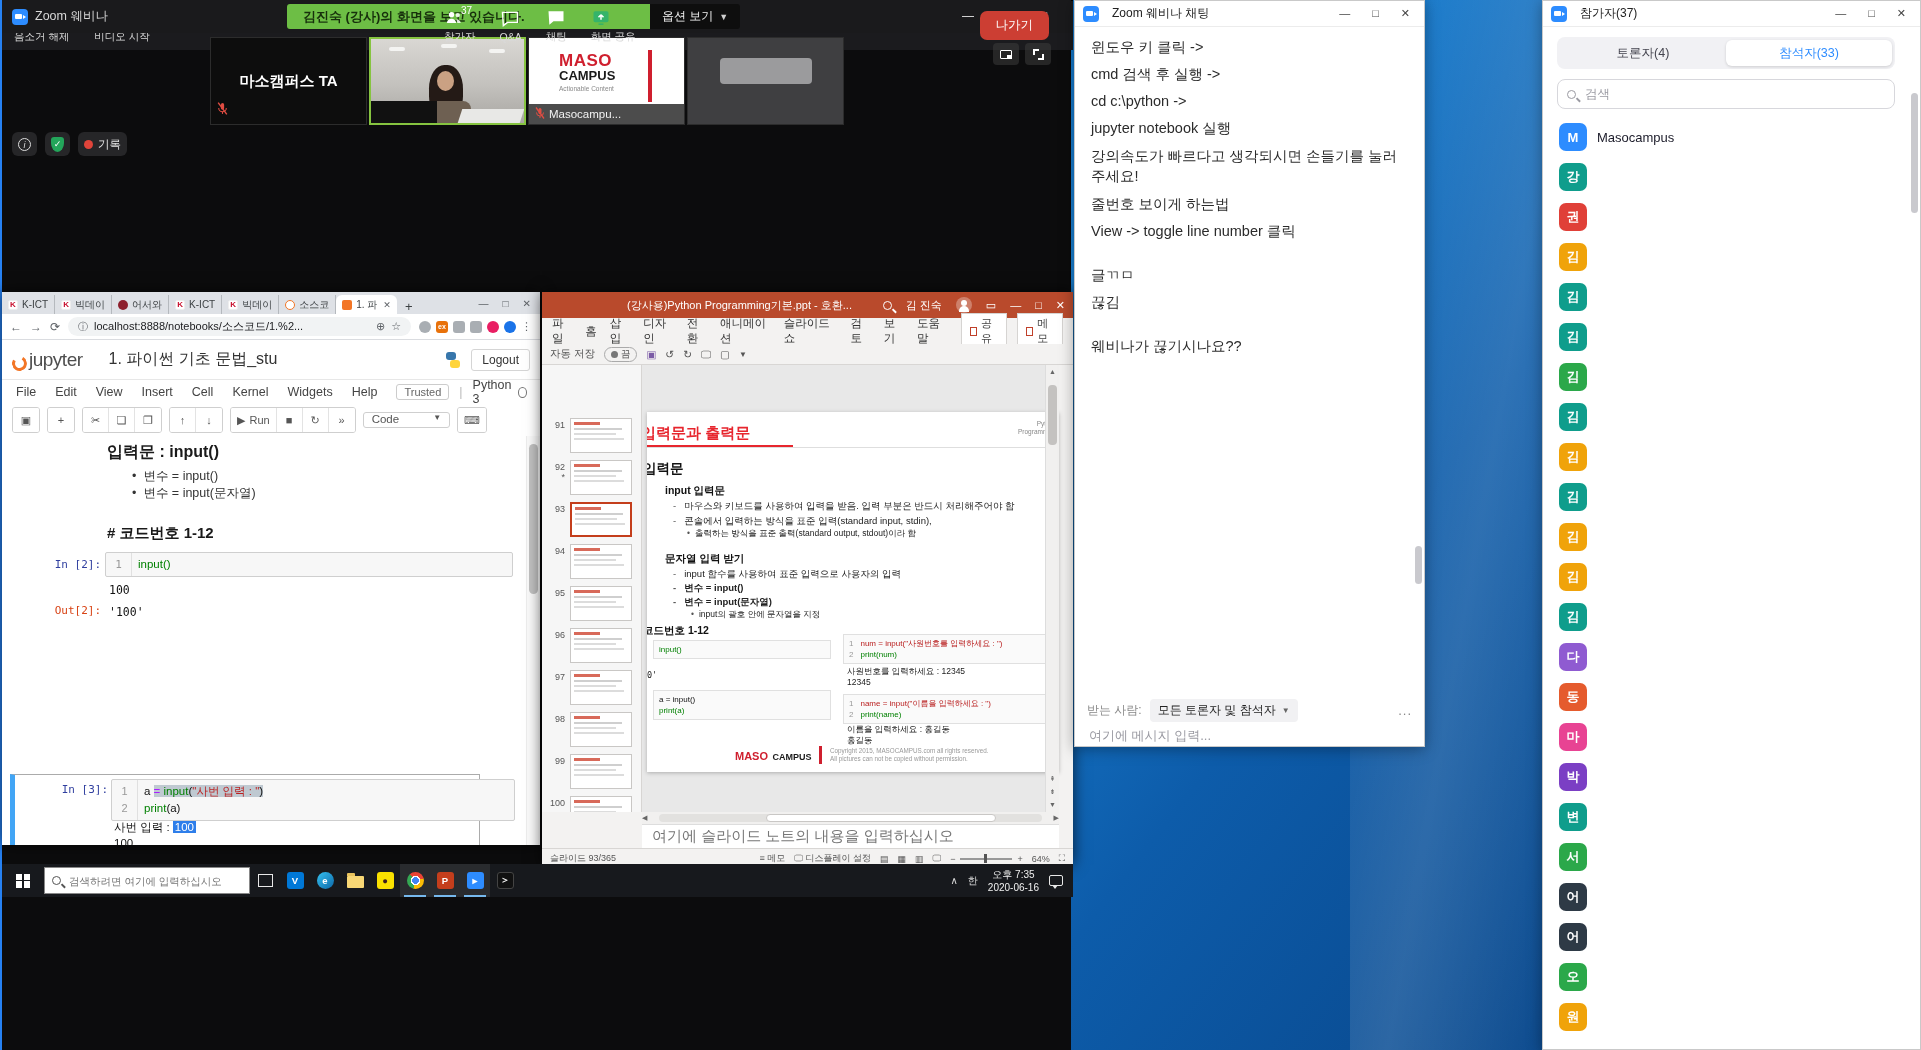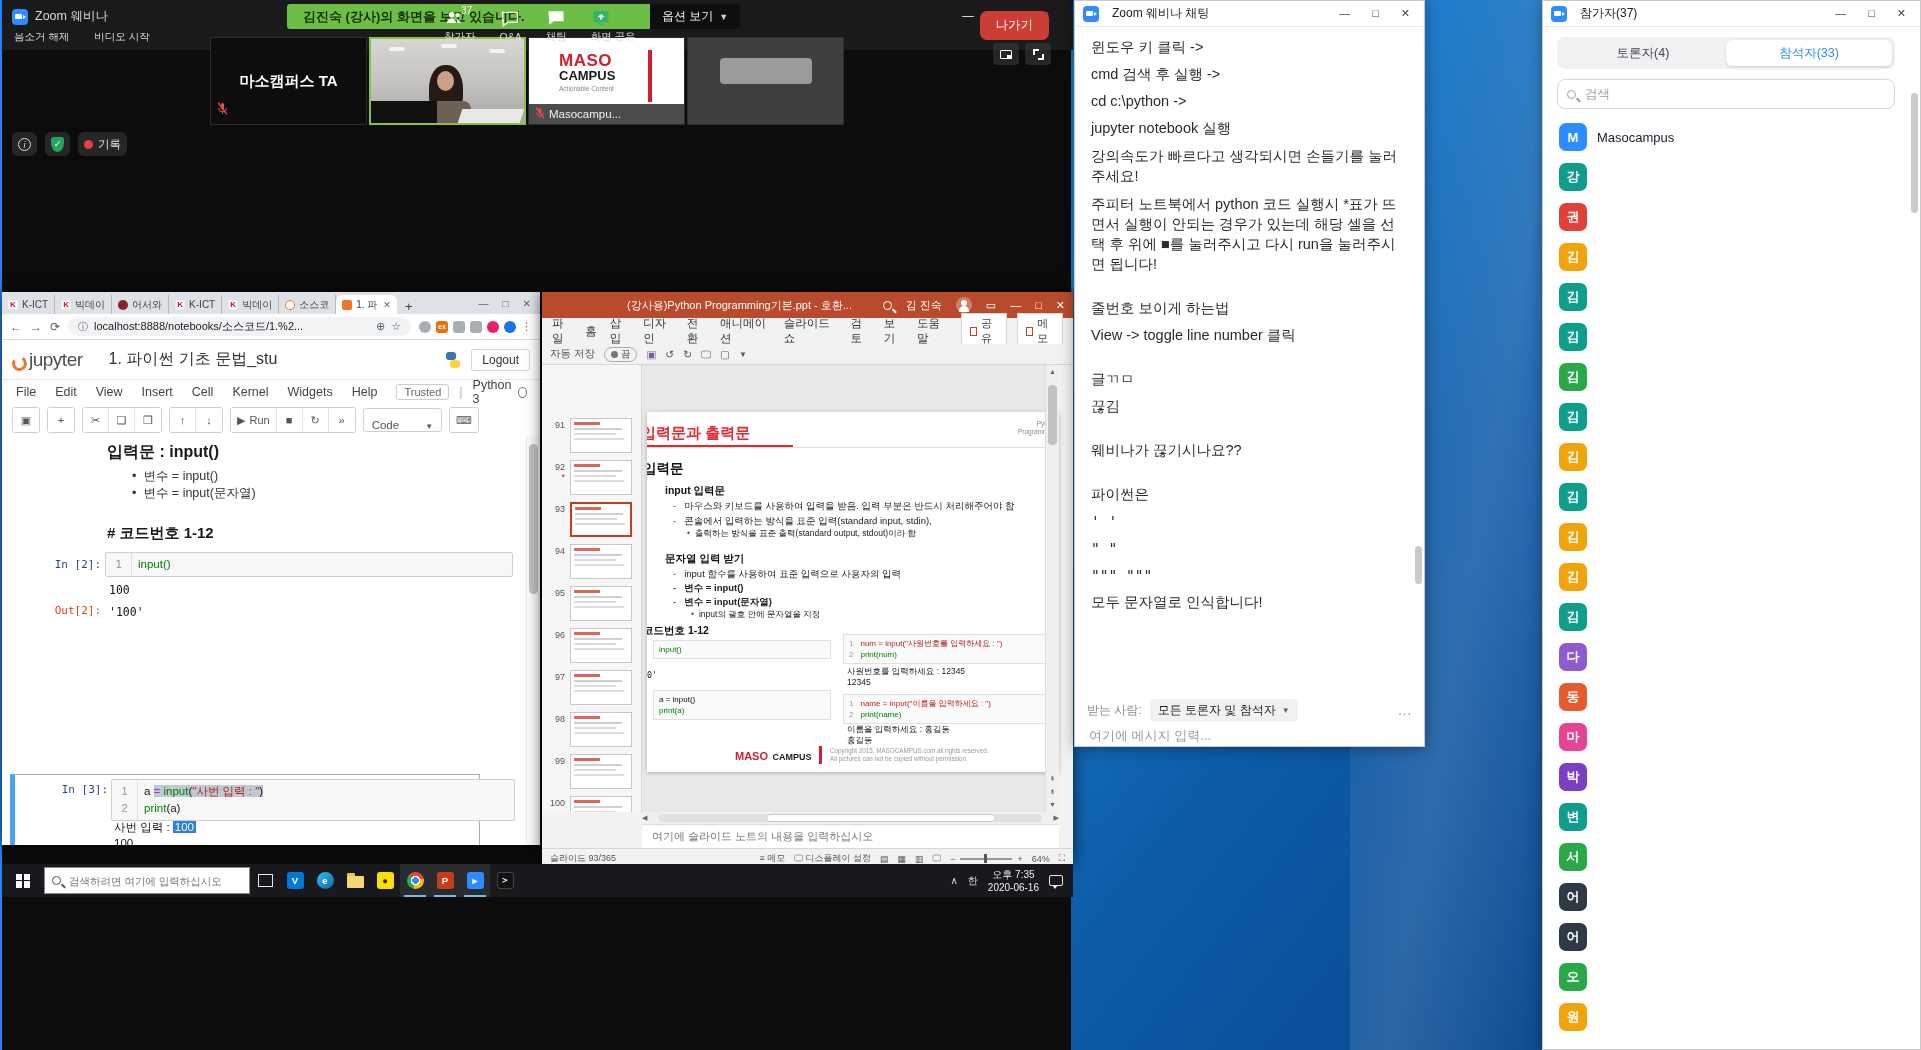--- a/index.html
+++ b/index.html
@@ -103,21 +103,21 @@
   #logout{border:1px solid #d5d5d5;border-radius:3px;padding:3px 10px;font-size:12px;color:#333;background:#fff;}
   #jmenu{position:absolute;left:0;top:88px;width:100%;height:24px;display:flex;align-items:center;padding:0 14px;gap:19px;font-size:12.5px;color:#444;}
   #jmenu .right{margin-left:auto;display:flex;align-items:center;gap:10px;}
   #trusted{border:1px solid #ccc;border-radius:3px;font-size:11px;color:#666;padding:1px 7px;}
   #kernel{font-size:12.5px;color:#444;display:flex;align-items:center;gap:5px;}
   #kernel .kring{width:11px;height:11px;border:1.6px solid #757575;border-radius:50%;}
   #jtools{position:absolute;left:0;top:112px;width:100%;height:32px;display:flex;align-items:center;padding:0 10px;gap:7px;}
   .tgroup{display:flex;border:1px solid #cfcfcf;border-radius:3px;overflow:hidden;}
   .tbtn{min-width:26px;height:24px;background:#fff;border-right:1px solid #e3e3e3;display:flex;align-items:center;justify-content:center;font-size:11px;color:#555;padding:0 6px;gap:4px;}
   .tbtn:last-child{border-right:none;}
-  #celltype{border:1px solid #cfcfcf;border-radius:3px;height:24px;display:flex;align-items:flex-end;padding:0 8px;font-size:11.5px;color:#555;gap:26px;background:#fff;}
+  #celltype{border:1px solid #cfcfcf;border-radius:3px;height:16px;display:flex;align-items:flex-start;padding:0 8px;font-size:11.5px;color:#555;gap:34px;background:#fff;}
   
   #nb{position:absolute;left:0;top:144px;width:524px;height:409px;overflow:hidden;background:#fff;}
   #nbscroll{position:absolute;right:0;top:144px;width:14px;height:409px;background:#fafafa;border-left:1px solid #ececec;}
   #nbscroll .thumb{position:absolute;left:2px;top:8px;width:9px;height:150px;background:#c1c1c1;border-radius:5px;}
   .nb-h1{position:absolute;left:105px;font-size:16px;font-weight:bold;color:#1a1a1a;}
   .nb-bullet{position:absolute;left:130px;font-size:12.5px;color:#333;}
   .nb-bullet::before{content:"•";margin-right:7px;color:#333;}
   .prompt{position:absolute;width:95px;text-align:right;font-size:11px;color:#303f9f;font-family:"DejaVu Sans Mono",monospace;}
   .prompt.out{color:#d84315;}
   .codebox{position:absolute;left:103px;width:408px;border:1px solid #cfcfcf;background:#f7f7f7;border-radius:2px;display:flex;}
@@ -177,21 +177,21 @@
   #sfooter .fm1{color:#cf1f2e;font-weight:bold;font-size:11px;}
   #sfooter .fm2{color:#1a1a1a;font-weight:bold;font-size:9px;}
   #sfooter .fbar{width:2.5px;height:18px;background:#cf1f2e;}
   #sfooter .fcopy{font-size:6.3px;color:#999;line-height:8px;}
   #pptvscroll{position:absolute;right:0;top:0;width:14px;height:447px;background:#f1f0ef;border-left:1px solid #ddd;}
   #pptvscroll .ar{width:100%;text-align:center;font-size:7px;color:#666;line-height:14px;}
   #pptvscroll .th{position:absolute;left:2px;top:20px;width:9px;height:60px;background:#c4c2c0;border-radius:4px;}
   #ppt-hscroll{position:absolute;left:100px;top:520px;width:417px;height:12px;background:#f1f0ef;display:flex;align-items:center;}
   #ppt-hscroll .rail{flex:1;height:8px;background:#e2e1df;margin:0 12px;border-radius:4px;position:relative;}
   #ppt-hscroll .rth{position:absolute;left:28%;width:60%;height:8px;background:#fff;border:1px solid #c9c7c5;border-radius:4px;}
-  #ppt-notes{position:absolute;left:100px;top:532px;width:417px;height:24px;background:#fff;border-top:1px solid #ddd;display:flex;align-items:center;padding:4px 10px;font-size:11px;color:#777;}
+  #ppt-notes{position:absolute;left:100px;top:532px;width:417px;height:24px;background:#fff;border-top:1px solid #ddd;display:flex;align-items:center;padding:4px 10px;font-size:15px;color:#777;}
   #ppt-status{position:absolute;left:0;top:556px;width:531px;height:17px;background:#f3f2f1;border-top:1px solid #d8d6d4;display:flex;align-items:flex-end;padding:0 8px;gap:14px;font-size:9px;color:#555;}
   #ppt-status .right{margin-left:auto;display:flex;align-items:center;gap:9px;}
   .viewglyph{font-size:9px;color:#555;}
   #zoomslider{display:flex;align-items:center;gap:5px;}
   #zoomslider .rail{width:52px;height:2px;background:#999;position:relative;}
   #zoomslider .knob{position:absolute;left:24px;top:-3.5px;width:3px;height:9px;background:#555;}
 
   
   #taskbar{left:0;top:864px;width:1071px;height:33px;background:#17191d;display:flex;align-items:center;}
   #startbtn{width:42px;height:33px;display:flex;align-items:center;justify-content:center;}
@@ -833,40 +833,30 @@
       <div class="grp" style="margin-bottom:8px;">
         <div class="msg">윈도우 키 클릭 -&gt;</div>
         <div class="msg">cmd 검색 후 실행 -&gt;</div>
         <div class="msg">cd c:\python -&gt;</div>
         <div class="msg">jupyter notebook 실행</div>
       </div>
       <div class="grp" style="margin-bottom:8px;">
           <div class="msg">강의속도가 빠르다고 생각되시면 손들기를 눌러주세요!</div>
         </div>
       <div class="grp">
-          <div class="msg">주피터 노트북에서 python 코드 실행시 *표가 뜨면서 실행이 안되는 경우가 있는데 해당 셀을 선택 후 위에 ■를 눌러주시고 다시 run을 눌러주시면 됩니다!</div>
-        </div>
-      <div class="grp">
         <div class="msg">줄번호 보이게 하는법</div>
         <div class="msg">View -&gt; toggle line number 클릭</div>
       </div>
       <div class="grp">
         <div class="msg">글ㄲㅁ</div>
         <div class="msg">끊김</div>
       </div>
       <div class="grp">
           <div class="msg">웨비나가 끊기시나요??</div>
         </div>
-      <div class="grp">
-        <div class="msg">파이썬은</div>
-        <div class="msg mono">' '</div>
-        <div class="msg mono">" "</div>
-        <div class="msg mono">""" """</div>
-        <div class="msg">모두 문자열로 인식합니다!</div>
-      </div>
     </div>
     <div id="chatscroll"></div>
     <div id="chatto">
       <span class="lab">받는 사람:</span>
       <span class="val">
           <span>모든 토론자 및 참석자</span>
           <span style="font-size:8px;color:#666;">▼</span>
         </span>
       <span class="more">...</span>
     </div>

